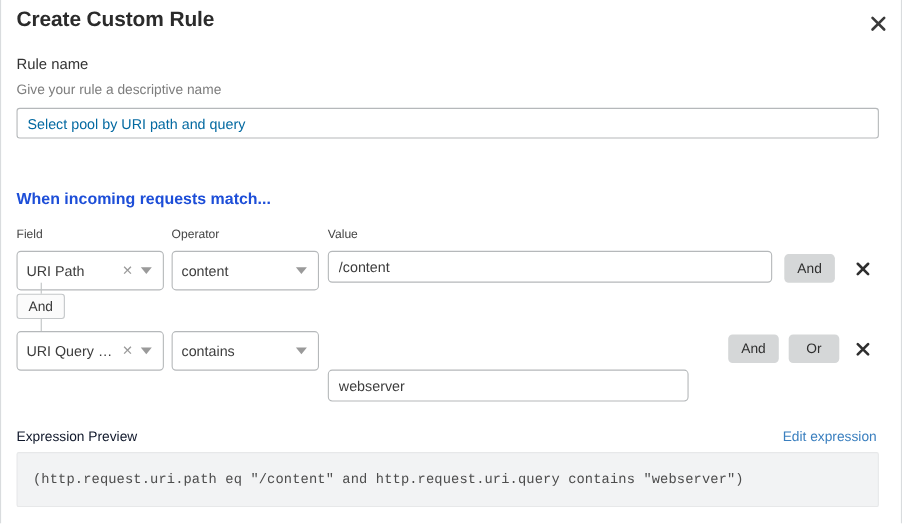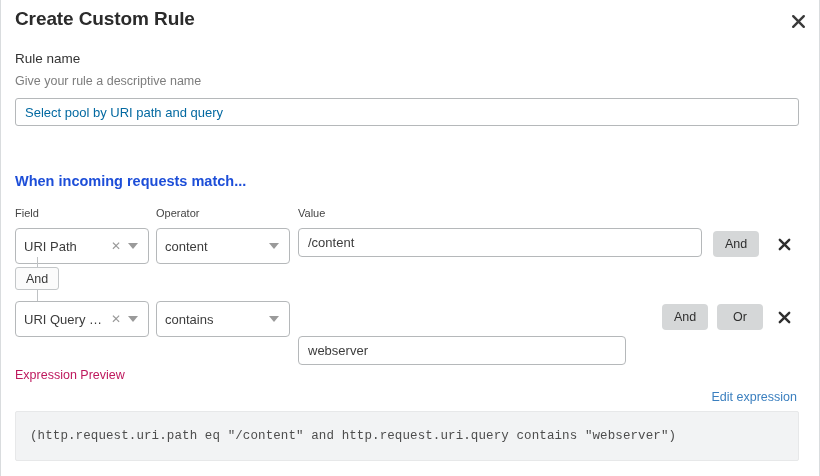--- a/index.html
+++ b/index.html
@@ -206,23 +206,23 @@
     font-size: 12.5px;
     display: flex;
     align-items: center;
     justify-content: center;
     cursor: pointer;
   }
 
   .expr-label {
     position: absolute;
     left: 14px;
-    top: 368px;
-    font-size: 12.5px;
-    color: #be185d;
+    top: 390px;
+    font-size: 12.5px;
+    color: #0f172a;
   }
   .expr-edit {
     position: absolute;
     right: 22px;
     top: 390px;
     font-size: 12.5px;
     color: #3a7fbf;
     text-decoration: none;
     cursor: pointer;
   }

